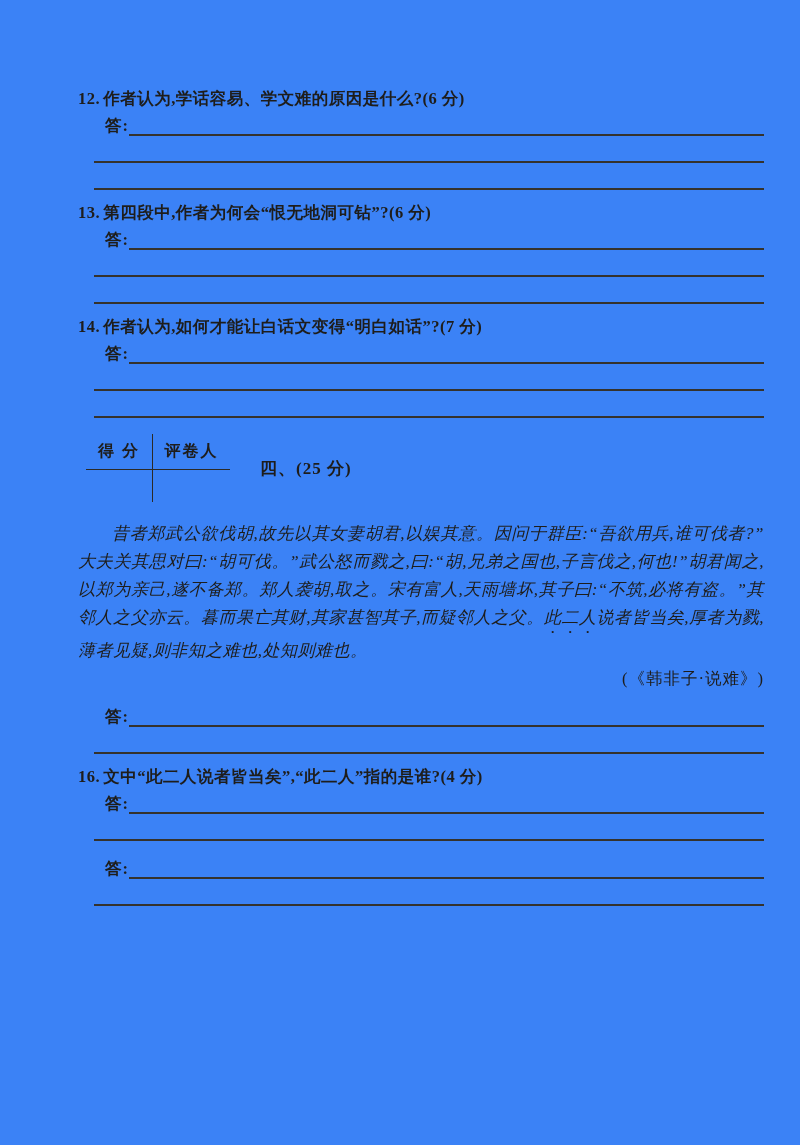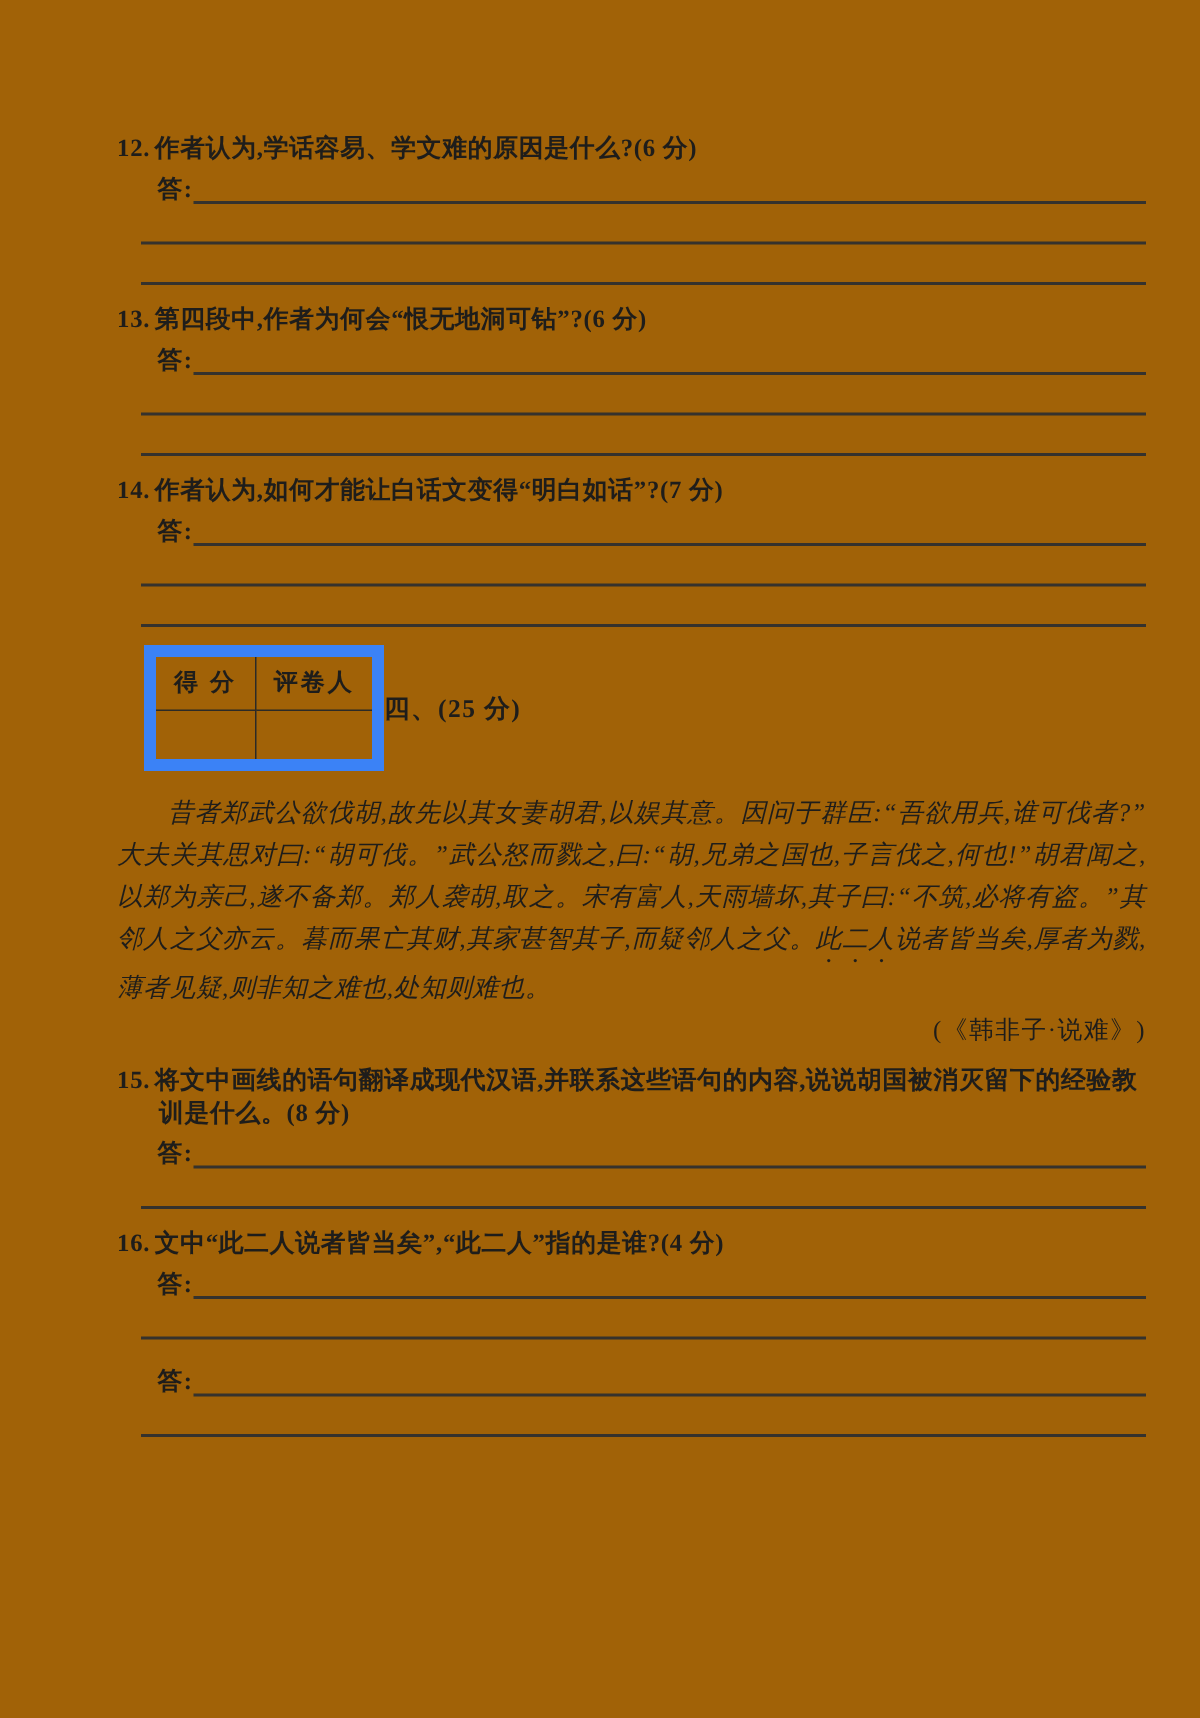--- a/index.html
+++ b/index.html
@@ -4,21 +4,21 @@
 <style>
   html,body{margin:0;padding:0;}
   body{
     width:800px;height:1145px;
     background:#f6f6f4;
     font-family:"Liberation Serif","DejaVu Serif",serif;
   }
   .page{
     position:relative;
     width:800px;height:1145px;
-    background:#a16207;
+    background:#3b82f6;
     color:#1e1d1b;
     box-sizing:border-box;
     padding:88px 36px 0 78px;
     overflow:hidden;
   }
   
   .q-block{margin-bottom:12px;}
   .q-head{
     font-size:16.5px;
     line-height:22px;
@@ -60,22 +60,23 @@
     border:1.5px solid #2b2a27;
     text-align:center;
     font-size:16px;
     font-weight:600;
     letter-spacing:2px;
     width:75px;
   }
   table.score-box td:first-child{width:64px;}
   table.score-box tr.hdr td{height:33px;}
   table.score-box tr.body td{height:30px;}
-  table.score-box{border:8px solid #3b82f6;margin-left:14px;}
+  table.score-box{border:4px solid #3b82f6;}
   .section-title{
+    margin-left:26px;
     font-size:17px;
     font-weight:bold;
     letter-spacing:1px;
   }
   
   .intro{
     font-size:16.5px;
     line-height:24px;
     margin:0 0 4px 0;
   }
@@ -156,21 +157,20 @@
     </table>
     <div class="section-title">四、(25 分)</div>
   </div>
 
 
   <p class="passage"><span class="seg-u">昔者郑武公欲伐胡,故先以其女妻胡君,以娱其意。</span><span>因问于群臣:“吾欲用兵,谁可伐者?”大夫关其思对曰:“胡可伐。”武公怒而戮之,曰:“胡,兄弟之国也,子言伐之,何也!”</span><span class="seg-u">胡君闻之,以郑为亲己,遂不备郑。</span><span>郑人袭胡,取之。宋有富人,天雨墙坏,其子曰:“不筑,必将有盗。”其邻人之父亦云。暮而果亡其财,其家甚智其子,而疑邻人之父。</span><span class="seg-em">此二人</span><span>说者皆当矣,厚者为戮,薄者见疑,则非知之难也,处知则难也。</span></p>
 
   <div class="attribution">(《韩非子·说难》)</div>
 
   <div class="q-block">
-    <div class="q-head"><span class="q-num">15.</span><span>将文中画线的语句翻译成现代汉语,并联系这些语句的内容,说说胡国被消灭留下的经验教训是什么。(8 分)</span></div>
     <div class="answer-row">
       <span class="answer-label">答:</span>
       <span class="answer-line"></span>
     </div>
     <div class="rule-line"></div>
   </div>
 
   <div class="q-block">
     <div class="q-head"><span class="q-num">16.</span><span>文中“此二人说者皆当矣”,“此二人”指的是谁?(4 分)</span></div>
     <div class="answer-row">

